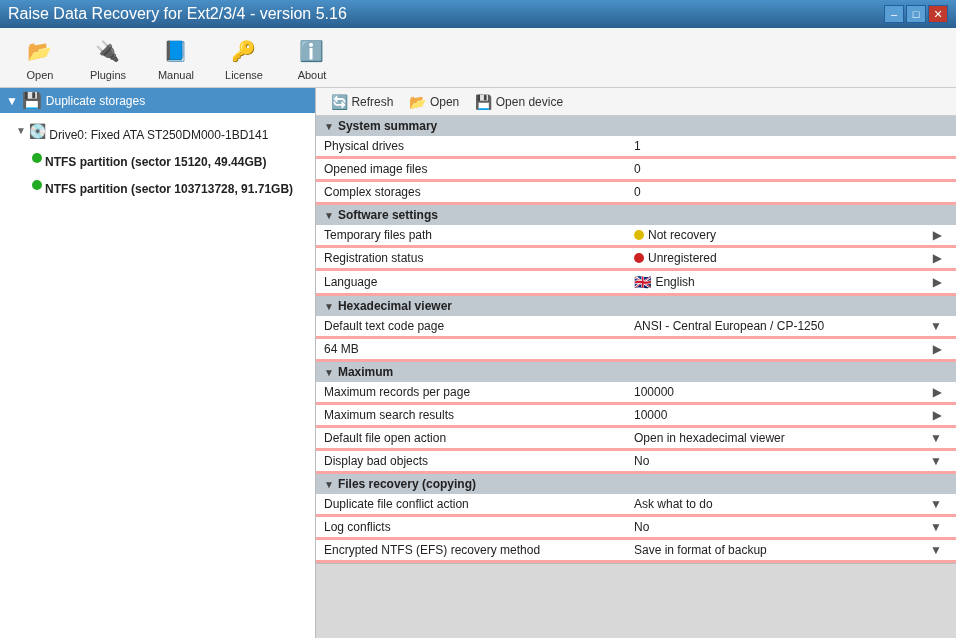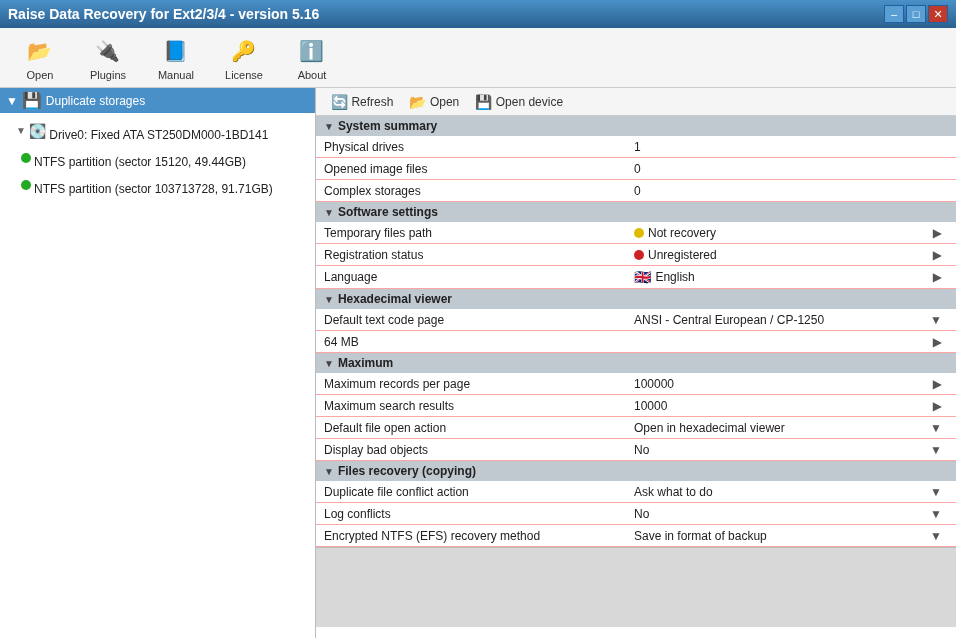--- a/index.html
+++ b/index.html
@@ -9,21 +9,21 @@
     .title-bar {
       background: linear-gradient(to bottom, #4a90c8, #2a6090);
       color: white;
       height: 28px;
       display: flex;
       align-items: center;
       justify-content: space-between;
       padding: 0 8px;
       user-select: none;
     }
-    .title-bar-text { font-size: 14px; font-weight: bold; }
+    .title-bar-text { font-size: 16px; font-weight: normal; }
     .title-bar-controls { display: flex; gap: 2px; }
     .title-bar-btn {
       width: 20px; height: 18px; background: #5a9fd4; border: 1px solid #2060a0;
       color: white; font-size: 11px; cursor: pointer; display: flex; align-items: center; justify-content: center;
     }
     .title-bar-btn.close { background: #c0392b; }
 
     
     .toolbar {
       background: #f5f5f5;
@@ -67,21 +67,21 @@
       color: white;
       padding: 3px 6px;
       display: flex;
       align-items: center;
       gap: 4px;
       font-size: 12px;
     }
     .tree-content { padding: 4px 0; }
     .tree-node { display: flex; align-items: center; gap: 3px; padding: 2px 4px; cursor: pointer; }
     .tree-node-indent1 { padding-left: 16px; }
-    .tree-node-indent2 { padding-left: 21px; }
+    .tree-node-indent2 { padding-left: 32px; font-weight: bold; }
     .tree-node-label { font-size: 12px; color: #222; margin-top: 9px; }
     .dot-green { width: 10px; height: 10px; background: #22aa22; border-radius: 50%; display: inline-block; flex-shrink: 0; }
 
     
     .right-panel {
       flex: 1;
       background: white;
       display: flex;
       flex-direction: column;
       overflow: hidden;
@@ -117,21 +117,21 @@
       font-size: 12px;
       color: #222;
       display: flex;
       align-items: center;
       gap: 4px;
     }
     .section-triangle { font-size: 10px; color: #444; }
     .settings-row {
       display: flex;
       align-items: center;
-      border-bottom: 1px solid #fca5a5;
+      border-bottom: 3px solid #fca5a5;
       min-height: 22px;
     }
     .settings-label {
       width: 310px;
       padding: 3px 8px;
       color: #222;
       flex-shrink: 0;
       font-size: 12px;
     }
     .settings-value {

